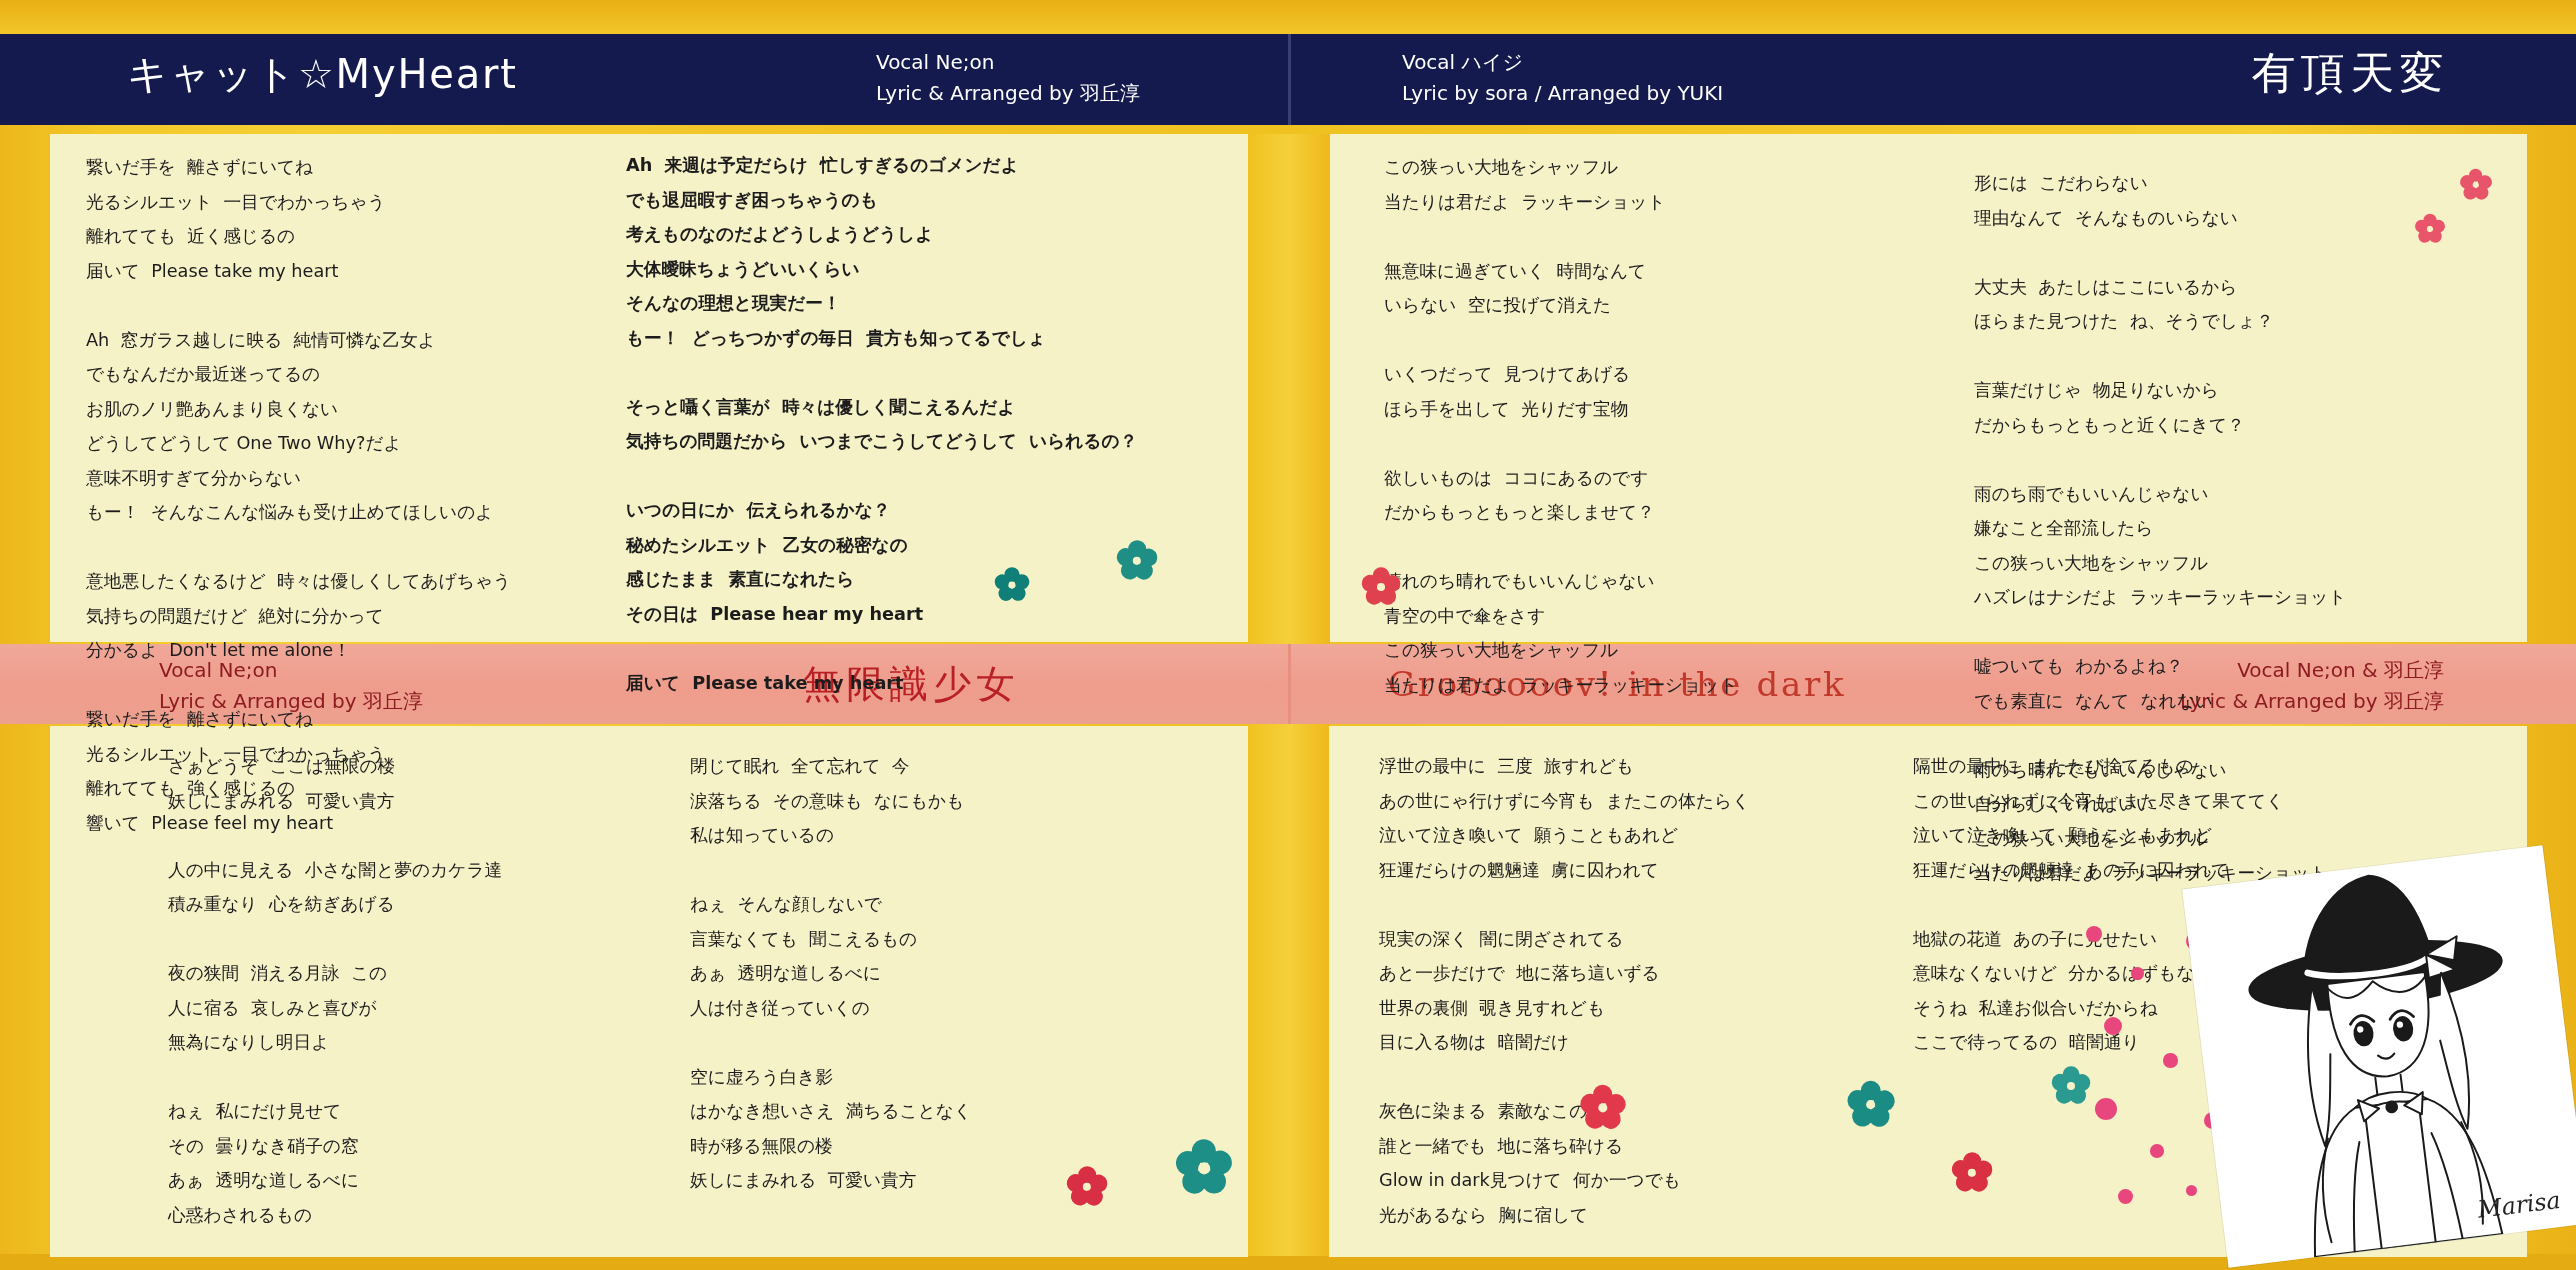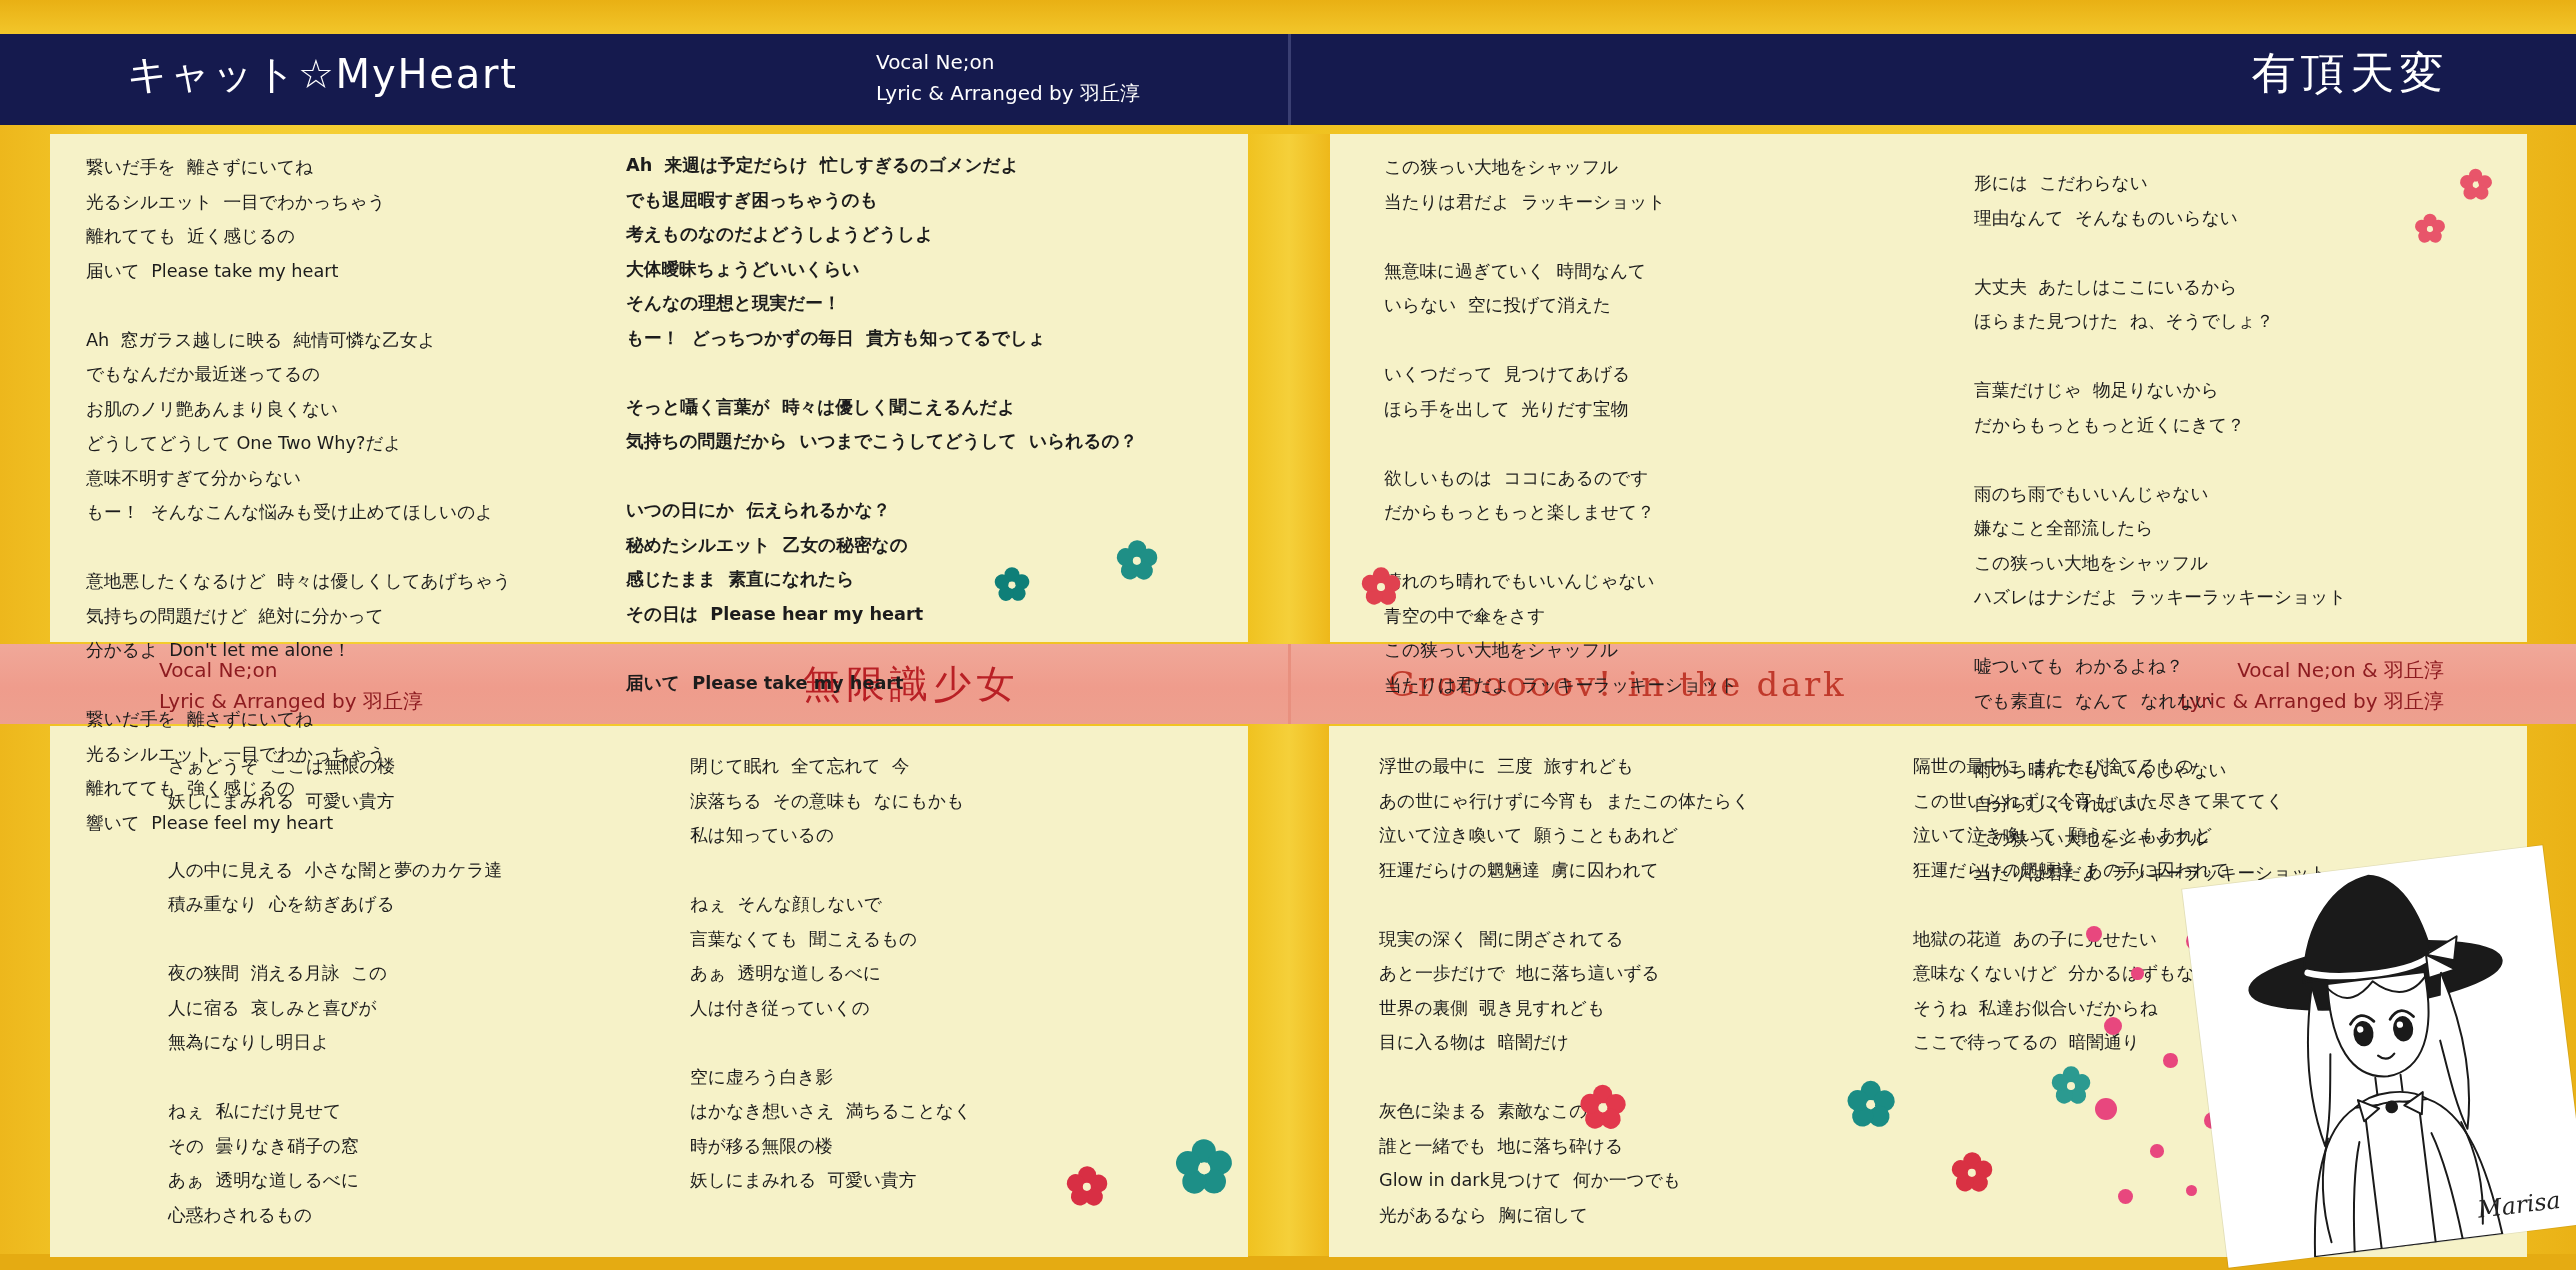--- a/index.html
+++ b/index.html
@@ -144,20 +144,24 @@
   <div class="panel lower-left"></div>
   <div class="panel lower-right"></div>
 
   <div class="navy-band">
     <div class="divider"></div>
   </div>
   <div class="song-title-left">キャット☆MyHeart</div>
   <div class="credit c1">
     <div>Vocal  Ne;on</div>
     <div>Lyric &amp; Arranged by 羽丘淳</div>
+  </div>
+  <div class="credit c2">
+    <div>Vocal  ハイジ</div>
+    <div>Lyric by sora / Arranged by YUKI</div>
   </div>
   <div class="song-title-right">有頂天変</div>
 
   <div class="salmon-band">
     <div class="divider"></div>
   </div>
   <div class="credit s1">
     <div>Vocal  Ne;on</div>
     <div>Lyric &amp; Arranged by 羽丘淳</div>
   </div>

